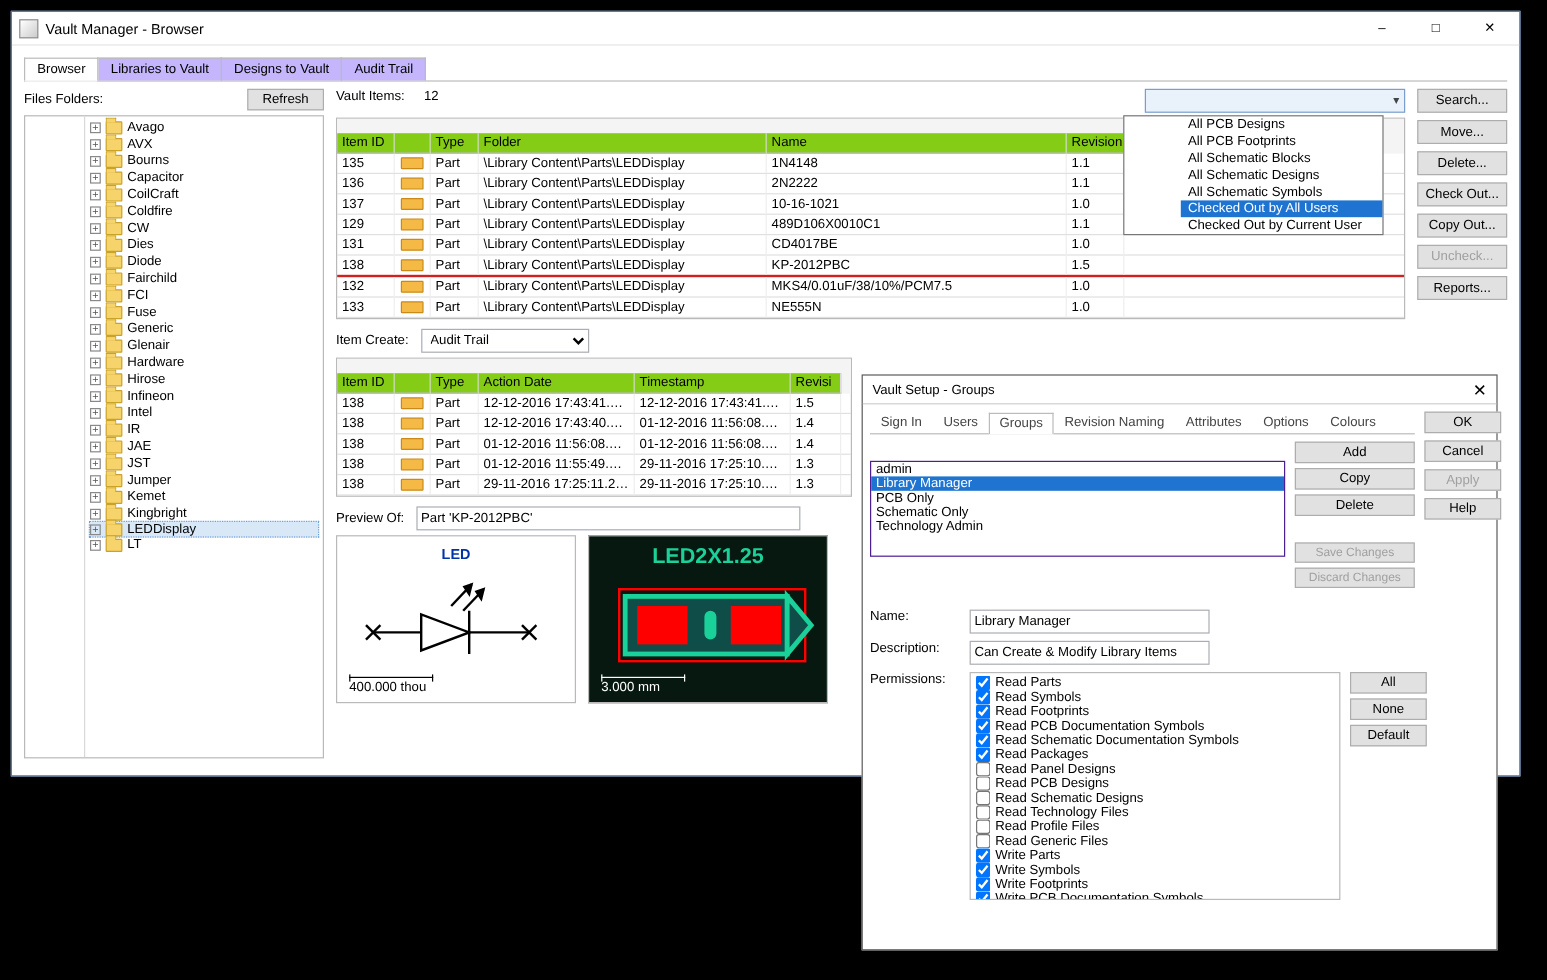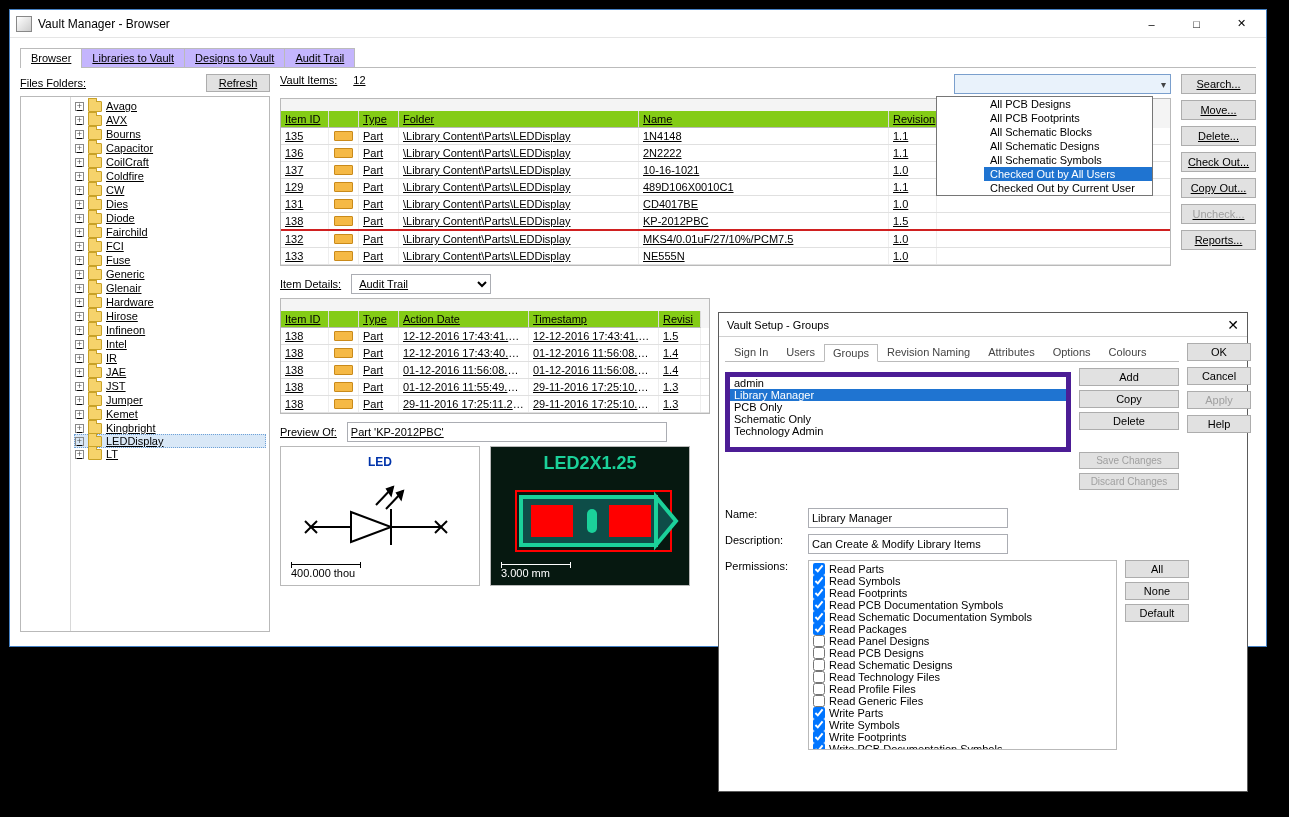--- a/index.html
+++ b/index.html
@@ -3,21 +3,21 @@
 <meta charset="utf-8">
 <style>
 * { box-sizing: border-box; font-family: "Segoe UI", Tahoma, sans-serif; font-size: 11px; }
 body { margin: 0; background: #000; width: 1289px; height: 817px; position: relative; }
 .window { position: absolute; background: #fff; border: 1px solid #4580c2; }
 .main-window { left: 9px; top: 9px; width: 1258px; height: 638px; }
 .titlebar { height: 28px; display: flex; align-items: center; padding: 0 2px 0 6px; border-bottom:1px solid #e5e5e5; }
 .titlebar .app-icon { width: 16px; height: 16px; border: 1px solid #888; background: linear-gradient(135deg,#fff,#ccc); margin-right: 6px; }
 .titlebar-title { flex: 1; font-size: 12px; }
 .win-btn { width: 45px; height: 26px; display: flex; align-items: center; justify-content: center; color: #000; }
-.client { padding: 10px; height: calc(100% - 28px); text-decoration: underline; }
+.client { padding: 10px; height: calc(100% - 28px); }
 .tabstrip { display: flex; gap: 0; border-bottom: 1px solid #bbb; }
 .tab { padding: 3px 10px; border: 1px solid #bbb; border-bottom: none; background: #c4b5fd; cursor: default; margin-right: -1px;}
 .tab.active { background: #fff; position: relative; z-index: 1;}
 .tab.active::after{content:"";position:absolute;left:0;right:0;bottom:-1px;height:1px;background:#fff;}
 .layout { display: flex; height: calc(100% - 30px); margin-top: 6px; gap: 10px; }
 .left-pane { width: 250px; display: flex; flex-direction: column; }
 .pane-header { display: flex; align-items: center; gap:6px; margin-bottom: 4px; }
 .label { color: #000; }
 .button { background: #e1e1e1; border: 1px solid #adadad; padding: 2px 8px; cursor: default; min-width: 64px; text-align: center; }
 .button.wide { width: 60px; }
@@ -69,21 +69,21 @@
 .button.disabled{color:#a0a0a0;}
 
 .dialog{left:718px;top:312px;width:530px;height:480px;border:1px solid #5b5b5b;}
 .dlg-title{display:flex;align-items:center;height:24px;padding:0 8px;border-bottom:1px solid #d0d0d0;font-size:12px;}
 .dlg-title .close{margin-left:auto;font-size:14px;}
 .dlg-body{display:flex;gap:8px;padding:6px;height:calc(100% - 24px);}
 .dlg-left{flex:1;display:flex;flex-direction:column;}
 .dlg-tabs{display:flex;border-bottom:1px solid #bbb;}
 .dlg-tab{padding:2px 8px;border:1px solid transparent;cursor:default;color:#444;}
 .dlg-tab.active{border:1px solid #bbb;border-bottom-color:#fff;background:#fff;position:relative;top:1px;}
-.groups-list{border:5px solid #4c1d95;height:80px;margin-top:10px;}
+.groups-list{border:1px solid #4c1d95;height:80px;margin-top:22px;}
 .groups-list div{padding:0 4px;}
 .groups-list div.sel{background:#1f74d1;color:#fff;}
 .dlg-form{display:grid;grid-template-columns:75px 1fr;gap:6px 8px;margin-top:14px;align-items:start;}
 .perm-box{border:1px solid #b9b9b9;height:190px;overflow-y:scroll;padding:2px;}
 .perm-box label{display:flex;align-items:center;gap:4px;padding:0 2px;}
 .dlg-btn-col{width:54px;display:flex;flex-direction:column;gap:4px;}
 .dlg-btn-col .button{font-size:11px;padding:2px 2px;}
 .dlg-right{width:54px;display:flex;flex-direction:column;gap:6px;}
 .dlg-mid-btns{display:flex;flex-direction:column;gap:4px;width:100px;align-items:stretch;}
 .arrow{font-size:10px;color:#444;}
@@ -331,38 +331,38 @@
                 <div class="gc c-name">KP-2012PBC</div>
                 <div class="gc c-rev">1.5</div>
               </div>
               <div class="gr">
                 <div class="gc c-id">132</div>
                 <div class="gc c-ic ic-cell">
                   <span class="chip"></span>
                 </div>
                 <div class="gc c-type">Part</div>
                 <div class="gc c-folder">\Library Content\Parts\LEDDisplay</div>
-                <div class="gc c-name">MKS4/0.01uF/27/10%/PCM7.5</div>
+                <div class="gc c-name">MKS4/0.01uF/38/10%/PCM7.5</div>
                 <div class="gc c-rev">1.0</div>
               </div>
               <div class="gr">
                 <div class="gc c-id">133</div>
                 <div class="gc c-ic ic-cell">
                   <span class="chip"></span>
                 </div>
                 <div class="gc c-type">Part</div>
                 <div class="gc c-folder">\Library Content\Parts\LEDDisplay</div>
                 <div class="gc c-name">NE555N</div>
                 <div class="gc c-rev">1.0</div>
               </div>
             </div>
         </div>
 
         <div class="item-details">
-          <span class="label">Item Details:</span>
+          <span class="label">Item Create:</span>
           <select class="combo" style="width:140px">
             <option>Audit Trail</option>
           </select>
         </div>
 
         <div class="grid" style="width:430px">
           <div class="grid-head" id="au-head">
               <div class="gh a-id">Item ID</div>
               <div class="gh a-ic"></div>
               <div class="gh a-type">Type</div>

